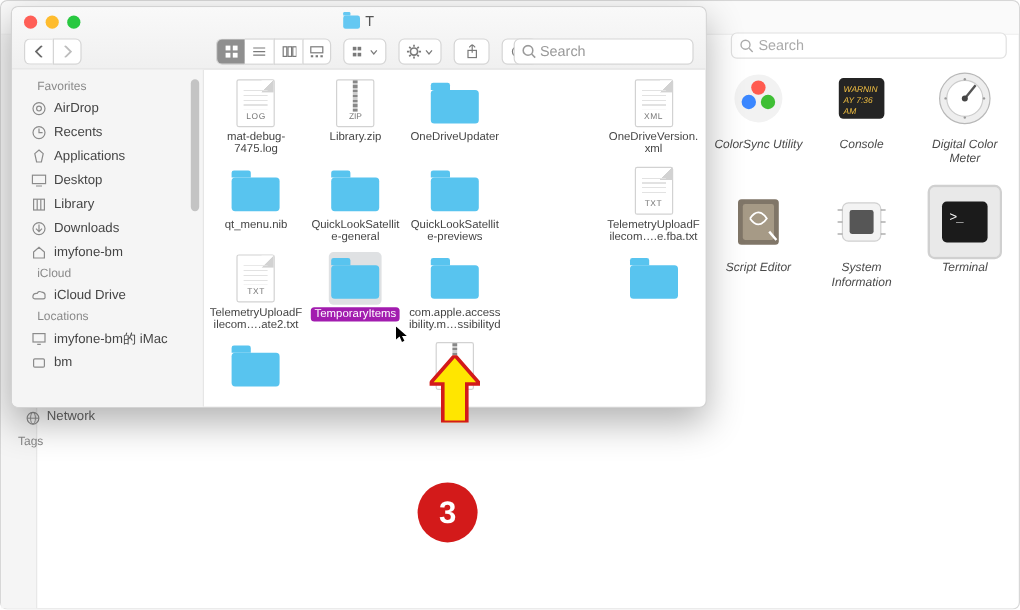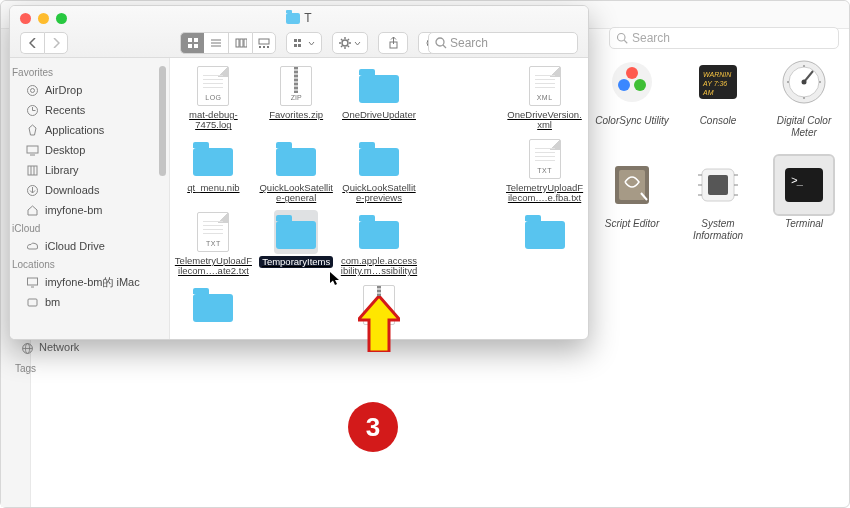--- a/index.html
+++ b/index.html
@@ -46,30 +46,30 @@
   .seg .pill.active { background: #8f8f8f; }
   .seg .pill svg path, .seg .pill svg rect { }
   .btn { height: 22px; min-width: 30px; background:#fff; border:1px solid #d5d5d5; border-radius:5px; display:flex; align-items:center; justify-content:center; padding:0 6px; gap:3px; }
 
   .front-search { position:absolute; right:10px; top:26px; width:150px; height:22px; border:1px solid #d5d5d5; border-radius:5px; background:#fff; display:flex; align-items:center; padding:0 6px; color:#9a9a9a; font-size:12px; }
   .front-search svg { margin-right:3px; }
 
   .front-body { position:absolute; top:52px; left:0; right:0; bottom:0; display:flex; }
   .front-sidebar { width:160px; background:#f5f5f5; border-right:1px solid #e6e6e6; padding:6px 0; overflow:hidden; position:relative; }
   .scroll-thumb { position:absolute; right:3px; top:8px; width:7px; height:110px; background:#c4c4c4; border-radius:4px; }
-  .sb-head { font-size:10px; color:#8a8a8a; padding:3px 2px 2px; }
+  .sb-head { font-size:10px; color:#8a8a8a; padding:3px 21px 2px; }
   .sb-item { display:flex; align-items:center; gap:6px; padding:2px 10px 2px 16px; font-size:11px; color:#454545; height:20px; }
   .sb-item svg { flex:0 0 auto; }
 
-  .front-files { flex:1; overflow:hidden; padding:6px 2px 0 2px; position:relative;text-decoration:underline; }
+  .front-files { flex:1; overflow:hidden; padding:6px 2px 0 2px; position:relative; }
   .file-grid { display:grid; grid-template-columns: repeat(5, 78px); justify-content: space-around; row-gap: 6px; }
   .file { display:flex; flex-direction:column; align-items:center; text-align:center; font-size:9.5px; color:#444; line-height:1.1; }
   .file .icon-sq { width:44px; height:44px; display:flex; align-items:center; justify-content:center; }
   .file.sel .icon-sq { background:#dfe1e3; border-radius:4px; }
-  .file.sel .fname { background:#0f172a; color:#fff; border-radius:3px; padding:1px 3px; }
+  .file.sel .fname { background:#a21caf; color:#fff; border-radius:3px; padding:1px 3px; }
   .file .fname { margin-top:2px; max-width:78px; word-break:break-word; }
 
   
   .folder { width:40px; height:28px; background:#58c4ef; border-radius:3px; position:relative; margin-top:6px; }
   .folder::before { content:""; position:absolute; top:-6px; left:0; width:16px; height:6px; background:#58c4ef; border-radius:2px 2px 0 0; }
   .doc { width:32px; height:40px; background:#fff; border:1px solid #d2d2d2; border-radius:2px; position:relative; }
   .doc .corner { position:absolute; right:0; top:0; width:10px; height:10px; background:linear-gradient(135deg,#fff 49%, #d2d2d2 50%); }
   .doc .tag { position:absolute; bottom:3px; left:0; right:0; text-align:center; font-size:7px; color:#777; letter-spacing:.5px; }
   .doc .lines { position:absolute; top:8px; left:5px; right:5px; height:16px; background:repeating-linear-gradient(#e2e2e2 0 1px, transparent 1px 4px); }
   .zip { width:32px; height:40px; background:#fff; border:1px solid #d2d2d2; border-radius:2px; position:relative; }
@@ -394,21 +394,21 @@
               </div>
             </div>
             <span class="fname">mat-debug-7475.log</span>
           </div>
           <div class="file">
             <div class="icon-sq">
               <div class="zip">
                 <div class="tag">ZIP</div>
               </div>
             </div>
-            <span class="fname">Favorites.zip</span>
+            <span class="fname">Library.zip</span>
           </div>
           <div class="file">
             <div class="icon-sq">
               <div class="folder"></div>
             </div>
             <span class="fname">OneDriveUpdater</span>
           </div>
           <div class="file" style="visibility: hidden;">
             <div class="icon-sq"></div>
             <span class="fname">x</span>

